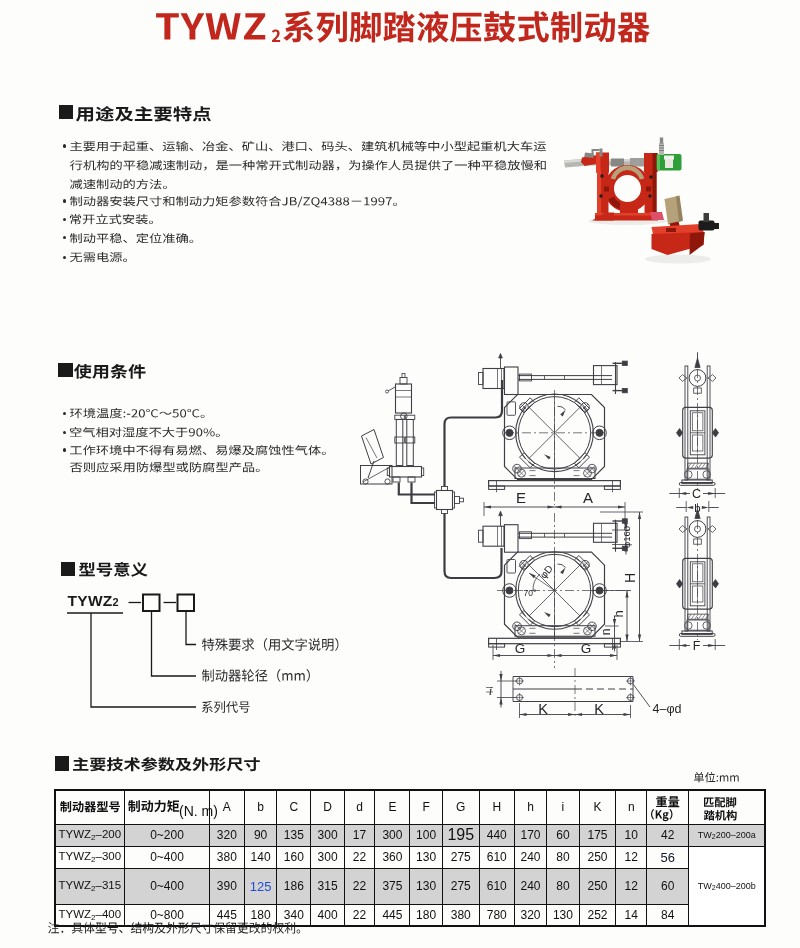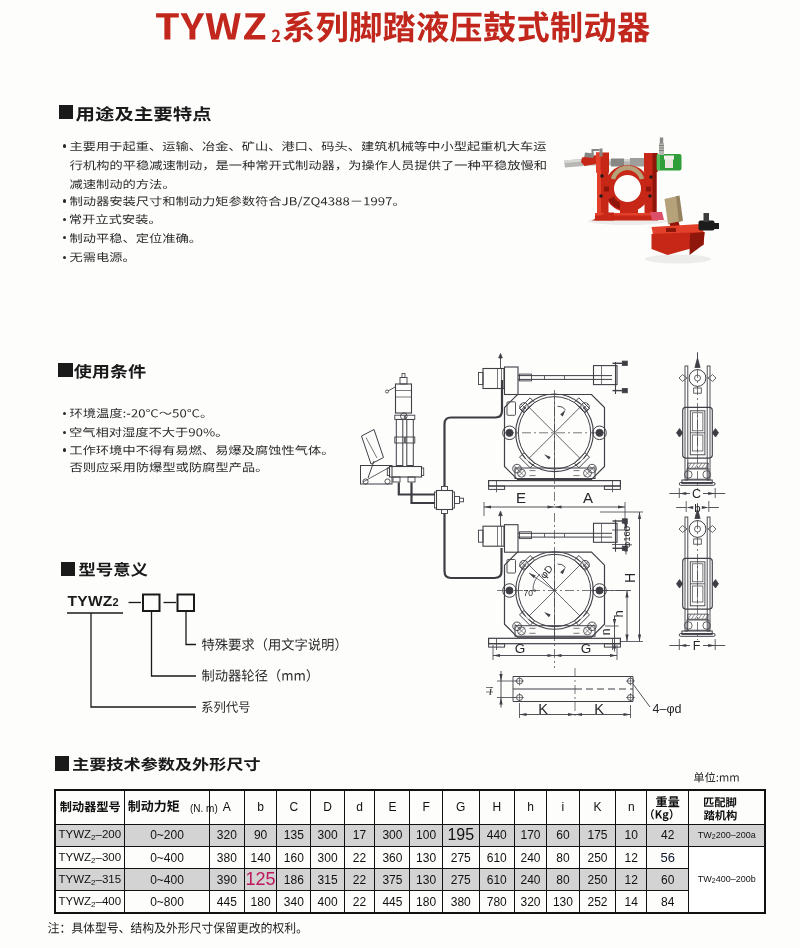--- a/index.html
+++ b/index.html
@@ -166,25 +166,25 @@
         <td style="font-size:12px;color:#111">130</td>
         <td style="font-size:12px;color:#111">275</td>
         <td style="font-size:12px;color:#111">610</td>
         <td style="font-size:12px;color:#111">240</td>
         <td style="font-size:12px;color:#111">80</td>
         <td style="font-size:12px;color:#111">250</td>
         <td style="font-size:12px;color:#111">12</td>
         <td style="font-size:13px;color:#0f172a">56</td>
         <td rowspan="3" style="font-size:9px;color:#111;background:#fff">TW<span style="font-size:7px;vertical-align:-1px">2</span>400–200b</td>
       </tr>
-      <tr style="height:22px">
+      <tr style="height:36px">
         <td class="gray" style="font-size:11.5px;color:#111">TYWZ<span style="font-size:8px;vertical-align:-2px">2</span>–315</td>
         <td class="gray" style="font-size:12px;color:#111">0~400</td>
         <td class="gray" style="font-size:12px;color:#111">390</td>
-        <td class="gray" style="font-size:18px;color:#be185d">125</td>
+        <td class="gray" style="font-size:13px;color:#1d4ed8">125</td>
         <td class="gray" style="font-size:12px;color:#111">186</td>
         <td class="gray" style="font-size:12px;color:#111">315</td>
         <td class="gray" style="font-size:12px;color:#111">22</td>
         <td class="gray" style="font-size:12px;color:#111">375</td>
         <td class="gray" style="font-size:12px;color:#111">130</td>
         <td class="gray" style="font-size:12px;color:#111">275</td>
         <td class="gray" style="font-size:12px;color:#111">610</td>
         <td class="gray" style="font-size:12px;color:#111">240</td>
         <td class="gray" style="font-size:12px;color:#111">80</td>
         <td class="gray" style="font-size:12px;color:#111">250</td>
@@ -210,21 +210,21 @@
         <td style="font-size:12px;color:#111">84</td>
       </tr>
     </tbody>
   </table>
 <svg style="position:absolute;left:58.5px;top:799.8px" width="62.0" height="13.4" viewBox="0 0 62.0 13.4">
     <path transform="translate(0.74 11.28)" fill="#111" d="M7.8 -9.4V-2.5H9.2V-9.4ZM10 -10.2V-0.6C10 -0.4 10 -0.4 9.8 -0.4C9.6 -0.4 8.9 -0.4 8.3 -0.4C8.5 0 8.7 0.7 8.7 1.1C9.7 1.1 10.4 1 10.8 0.8C11.3 0.5 11.4 0.1 11.4 -0.6V-10.2ZM1.4 -10.1C1.2 -9 0.8 -7.7 0.3 -7C0.5 -6.9 1 -6.7 1.4 -6.5H0.5V-5.2H3.2V-4.3H0.9V0.1H2.2V-3H3.2V1.1H4.6V-3H5.7V-1.2C5.7 -1.1 5.7 -1 5.6 -1C5.4 -1 5.1 -1 4.8 -1.1C4.9 -0.7 5.1 -0.2 5.1 0.2C5.8 0.2 6.2 0.2 6.6 -0C6.9 -0.3 7 -0.6 7 -1.2V-4.3H4.6V-5.2H7.3V-6.5H4.6V-7.4H6.8V-8.7H4.6V-10.3H3.2V-8.7H2.5C2.6 -9.1 2.7 -9.5 2.7 -9.9ZM3.2 -6.5H1.6C1.7 -6.8 1.9 -7.1 2 -7.4H3.2Z M13.2 -9.4V-8.1H18V-9.4ZM13.3 -0.2 13.3 -0.3V-0.2C13.7 -0.5 14.2 -0.6 17.2 -1.4L17.4 -0.9L18.5 -1.2C18.3 -0.8 18 -0.4 17.6 -0C18 0.2 18.5 0.7 18.7 1.1C20.4 -0.6 20.9 -3.2 21.1 -6.3H22.4C22.3 -2.5 22.1 -1 21.9 -0.6C21.7 -0.5 21.6 -0.5 21.4 -0.5C21.1 -0.5 20.6 -0.5 20 -0.5C20.3 -0.1 20.5 0.5 20.5 0.9C21.1 1 21.7 1 22.1 0.9C22.6 0.8 22.8 0.7 23.1 0.3C23.6 -0.3 23.7 -2.1 23.8 -7.1C23.8 -7.2 23.8 -7.7 23.8 -7.7H21.2L21.2 -10.2H19.7L19.7 -7.7H18.3V-6.3H19.7C19.6 -4.4 19.3 -2.7 18.6 -1.4C18.4 -2.2 17.9 -3.5 17.5 -4.5L16.3 -4.2C16.5 -3.7 16.7 -3.2 16.8 -2.6L14.8 -2.2C15.2 -3.1 15.5 -4.2 15.8 -5.3H18.2V-6.6H12.8V-5.3H14.3C14 -4 13.6 -2.7 13.4 -2.4C13.2 -1.9 13.1 -1.6 12.8 -1.5C13 -1.2 13.2 -0.5 13.3 -0.2Z M27.2 -8.6H28.5V-7.5H27.2ZM32.3 -8.6H33.8V-7.5H32.3ZM31.8 -5.9C32.2 -5.7 32.6 -5.5 33 -5.3H30.3C30.5 -5.6 30.7 -5.9 30.8 -6.2L29.9 -6.4V-9.9H25.9V-6.3H29.3C29.1 -6 28.9 -5.6 28.6 -5.3H24.9V-4H27.4C26.6 -3.4 25.7 -2.9 24.6 -2.5C24.9 -2.3 25.3 -1.7 25.4 -1.4L25.9 -1.6V1.1H27.2V0.8H28.5V1H29.9V-2.8H28C28.5 -3.1 28.9 -3.6 29.3 -4H31.4C31.7 -3.6 32.2 -3.1 32.7 -2.8H31V1.1H32.3V0.8H33.8V1H35.2V-1.4L35.5 -1.3C35.7 -1.7 36.1 -2.2 36.4 -2.5C35.2 -2.8 34.1 -3.3 33.2 -4H36.1V-5.3H34L34.4 -5.6C34.1 -5.9 33.7 -6.1 33.2 -6.3H35.2V-9.9H31V-6.3H32.2ZM27.2 -0.5V-1.5H28.5V-0.5ZM32.3 -0.5V-1.5H33.8V-0.5Z M44.1 -9.7V-5.5H45.4V-9.7ZM46.3 -10.2V-5C46.3 -4.9 46.2 -4.8 46.1 -4.8C45.9 -4.8 45.3 -4.8 44.7 -4.8C44.9 -4.5 45.1 -3.9 45.2 -3.5C46 -3.5 46.7 -3.6 47.1 -3.8C47.6 -4 47.7 -4.3 47.7 -5V-10.2ZM41 -8.6V-7.4H40V-8.6ZM38.4 -3V-1.6H41.9V-0.7H37.2V0.7H48.2V-0.7H43.4V-1.6H47V-3H43.4V-3.9H42.4V-6.1H43.5V-7.4H42.4V-8.6H43.3V-9.9H37.7V-8.6H38.7V-7.4H37.3V-6.1H38.5C38.3 -5.5 37.9 -4.9 37 -4.4C37.3 -4.2 37.8 -3.7 38 -3.4C39.2 -4.1 39.7 -5.1 39.9 -6.1H41V-3.7H41.9V-3Z M52.4 -8.7H57.3V-7.5H52.4ZM50.9 -9.9V-6.3H58.9V-9.9ZM49.4 -5.5V-4.2H51.7C51.5 -3.4 51.2 -2.5 50.9 -1.9H57.2C57 -1 56.9 -0.6 56.6 -0.4C56.5 -0.3 56.3 -0.3 56 -0.3C55.7 -0.3 54.8 -0.3 53.9 -0.4C54.2 0 54.4 0.6 54.5 1C55.3 1.1 56.1 1.1 56.6 1C57.1 1 57.5 0.9 57.9 0.6C58.4 0.2 58.6 -0.8 58.9 -2.6C58.9 -2.8 59 -3.3 59 -3.3H53.1L53.4 -4.2H60.3V-5.5Z"></path>
   </svg>
 <svg style="position:absolute;left:126.5px;top:799.2px" width="53.2" height="14.3" viewBox="0 0 53.2 14.3">
     <path transform="translate(0.73 12.02)" fill="#111" d="M8.4 -10V-2.6H9.8V-10ZM10.7 -10.8V-0.7C10.7 -0.5 10.6 -0.4 10.4 -0.4C10.2 -0.4 9.5 -0.4 8.8 -0.4C9 0 9.3 0.7 9.3 1.1C10.3 1.1 11.1 1.1 11.6 0.8C12 0.6 12.2 0.2 12.2 -0.7V-10.8ZM1.5 -10.8C1.2 -9.6 0.8 -8.2 0.3 -7.4C0.6 -7.3 1.1 -7.1 1.4 -6.9H0.5V-5.5H3.4V-4.6H1V0.1H2.4V-3.2H3.4V1.2H4.9V-3.2H6.1V-1.3C6.1 -1.2 6 -1.1 5.9 -1.1C5.8 -1.1 5.5 -1.1 5.1 -1.1C5.3 -0.8 5.4 -0.2 5.5 0.2C6.1 0.2 6.6 0.2 7 -0C7.4 -0.3 7.5 -0.7 7.5 -1.2V-4.6H4.9V-5.5H7.8V-6.9H4.9V-7.9H7.3V-9.3H4.9V-11H3.4V-9.3H2.6C2.7 -9.7 2.8 -10.1 2.9 -10.5ZM3.4 -6.9H1.7C1.8 -7.2 2 -7.5 2.1 -7.9H3.4Z M14.1 -10V-8.7H19.2V-10ZM14.2 -0.3 14.2 -0.3V-0.2C14.6 -0.5 15.1 -0.7 18.4 -1.5L18.5 -0.9L19.7 -1.3C19.5 -0.8 19.1 -0.4 18.8 -0C19.1 0.2 19.7 0.8 19.9 1.1C21.8 -0.7 22.3 -3.4 22.5 -6.7H23.8C23.7 -2.6 23.6 -1.1 23.3 -0.7C23.2 -0.5 23 -0.5 22.8 -0.5C22.5 -0.5 22 -0.5 21.4 -0.5C21.6 -0.1 21.8 0.5 21.8 1C22.5 1 23.2 1 23.6 0.9C24 0.9 24.3 0.7 24.7 0.3C25.1 -0.3 25.2 -2.2 25.4 -7.5C25.4 -7.7 25.4 -8.2 25.4 -8.2H22.5L22.6 -10.8H21L21 -8.2H19.6V-6.7H21C20.9 -4.7 20.6 -2.9 19.8 -1.4C19.6 -2.3 19.1 -3.7 18.6 -4.8L17.4 -4.4C17.6 -3.9 17.8 -3.4 18 -2.8L15.7 -2.3C16.2 -3.3 16.6 -4.5 16.8 -5.6H19.4V-7H13.6V-5.6H15.2C14.9 -4.2 14.5 -2.9 14.3 -2.5C14.1 -2 13.9 -1.7 13.7 -1.7C13.9 -1.3 14.1 -0.5 14.2 -0.3Z M31 -11V-8.3H27V-6.7H30.9C30.7 -4.5 29.8 -1.8 26.6 -0C26.9 0.2 27.5 0.8 27.8 1.2C31.4 -0.8 32.4 -4 32.6 -6.7H36.2C36 -2.8 35.8 -1.1 35.4 -0.7C35.2 -0.6 35 -0.5 34.8 -0.5C34.4 -0.5 33.6 -0.5 32.8 -0.6C33.1 -0.1 33.3 0.6 33.4 1C34.2 1.1 35 1.1 35.5 1C36 0.9 36.4 0.8 36.8 0.3C37.4 -0.4 37.6 -2.4 37.9 -7.6C37.9 -7.8 37.9 -8.3 37.9 -8.3H32.6V-11Z M46.7 -6H49.3V-4.2H46.7ZM51.2 -10.5H45.2V0.7H51.5V-0.8H46.7V-2.8H50.7V-7.5H46.7V-9H51.2ZM40.5 -11C40.3 -9.5 40 -8 39.4 -7C39.8 -6.8 40.4 -6.4 40.6 -6.2C40.9 -6.7 41.1 -7.3 41.4 -8H41.7V-6.3V-5.9H39.7V-4.4H41.6C41.4 -2.9 40.9 -1.2 39.4 0.1C39.7 0.3 40.2 0.9 40.5 1.2C41.5 0.3 42.2 -0.9 42.6 -2.1C43.1 -1.4 43.7 -0.6 44 -0L45 -1.3C44.7 -1.7 43.5 -3.1 43 -3.6C43 -3.9 43.1 -4.2 43.1 -4.4H44.9V-5.9H43.2V-6.3V-8H44.6V-9.4H41.7C41.8 -9.9 41.9 -10.3 41.9 -10.8Z"></path>
   </svg>
-<div class="abs" style="left:190px;top:802.5px;font-size:10px;color:#111">(N. m)</div>
+<div class="abs" style="left:179px;top:802.5px;font-size:14px;color:#111">(N. m)</div>
 <svg style="position:absolute;left:654.5px;top:794.8px" width="25.3" height="13.2" viewBox="0 0 25.3 13.2">
     <path transform="translate(0.44 11.36)" fill="#111" d="M1.9 -6.6V-2.7H5.3V-2.2H1.5V-1H5.3V-0.4H0.6V0.7H11.7V-0.4H6.8V-1H10.9V-2.2H6.8V-2.7H10.4V-6.6H6.8V-7.1H11.6V-8.2H6.8V-8.8C8.1 -8.9 9.4 -9.1 10.5 -9.2L9.8 -10.4C7.7 -10 4.4 -9.8 1.5 -9.8C1.7 -9.5 1.8 -9 1.8 -8.6C2.9 -8.6 4.1 -8.7 5.3 -8.7V-8.2H0.6V-7.1H5.3V-6.6ZM3.3 -4.2H5.3V-3.7H3.3ZM6.8 -4.2H8.9V-3.7H6.8ZM3.3 -5.6H5.3V-5.1H3.3ZM6.8 -5.6H8.9V-5.1H6.8Z M15.7 -8.1H20.8V-7.7H15.7ZM15.7 -9.2H20.8V-8.8H15.7ZM14.3 -10V-7H22.3V-10ZM12.8 -6.6V-5.6H23.9V-6.6ZM15.5 -3.3H17.6V-2.8H15.5ZM19 -3.3H21.1V-2.8H19ZM15.5 -4.4H17.6V-4H15.5ZM19 -4.4H21.1V-4H19ZM12.7 -0.3V0.8H23.9V-0.3H19V-0.7H22.8V-1.6H19V-2H22.6V-5.2H14.1V-2H17.6V-1.6H13.8V-0.7H17.6V-0.3Z"></path>
   </svg>
 <svg style="position:absolute;left:649.5px;top:807.5px" width="23.5" height="14.1" viewBox="0 0 23.5 14.1">
     <path transform="translate(-6.29 10.46)" fill="#111" d="M7.3 -4.2C7.3 -1.8 8.3 -0.1 9.5 1.1L10.5 0.6C9.4 -0.5 8.5 -2.1 8.5 -4.2C8.5 -6.3 9.4 -7.8 10.5 -9L9.5 -9.5C8.3 -8.3 7.3 -6.5 7.3 -4.2Z M12 0H13.6V-2.3L14.7 -3.7L16.8 0H18.6L15.7 -4.9L18.1 -8.2H16.4L13.7 -4.6H13.6V-8.2H12Z M21.6 2.7C23.6 2.7 24.9 1.7 24.9 0.5C24.9 -0.6 24.1 -1.1 22.6 -1.1H21.6C20.9 -1.1 20.6 -1.2 20.6 -1.6C20.6 -1.8 20.7 -1.9 20.9 -2.1C21.2 -2 21.4 -1.9 21.7 -1.9C23 -1.9 24.1 -2.6 24.1 -4C24.1 -4.4 23.9 -4.8 23.8 -5H24.8V-6.2H22.6C22.4 -6.2 22 -6.3 21.7 -6.3C20.4 -6.3 19.2 -5.5 19.2 -4.1C19.2 -3.4 19.6 -2.8 20 -2.5V-2.4C19.6 -2.2 19.3 -1.7 19.3 -1.3C19.3 -0.8 19.6 -0.5 19.9 -0.2V-0.2C19.3 0.1 19 0.6 19 1.1C19 2.2 20.1 2.7 21.6 2.7ZM21.7 -2.9C21.1 -2.9 20.7 -3.4 20.7 -4.1C20.7 -4.8 21.1 -5.2 21.7 -5.2C22.2 -5.2 22.6 -4.8 22.6 -4.1C22.6 -3.4 22.2 -2.9 21.7 -2.9ZM21.8 1.6C20.9 1.6 20.4 1.4 20.4 0.8C20.4 0.6 20.5 0.3 20.8 0.1C21 0.2 21.2 0.2 21.6 0.2H22.4C23 0.2 23.4 0.3 23.4 0.8C23.4 1.2 22.8 1.6 21.8 1.6Z M28.8 -4.2C28.8 -6.5 27.8 -8.3 26.7 -9.5L25.6 -9C26.7 -7.8 27.6 -6.3 27.6 -4.2C27.6 -2.1 26.7 -0.5 25.6 0.6L26.7 1.1C27.8 -0.1 28.8 -1.8 28.8 -4.2Z"></path>
   </svg>
 <svg style="position:absolute;left:702.5px;top:795.5px" width="34.2" height="12.4" viewBox="0 0 34.2 12.4">
     <path transform="translate(0.09 10.39)" fill="#111" d="M10.4 -8.9H0.9V0.4H10.6V-0.9H2.2V-7.6H3.9C3.9 -5.1 3.8 -3.6 2.3 -2.7C2.6 -2.5 3 -1.9 3.2 -1.6C4.9 -2.8 5.2 -4.7 5.2 -7.6H6.7V-3.6C6.7 -2.4 7 -1.9 8.1 -1.9C8.3 -1.9 8.9 -1.9 9.2 -1.9C10.1 -1.9 10.4 -2.5 10.6 -4.2C10.2 -4.3 9.7 -4.5 9.4 -4.7C9.4 -3.4 9.3 -3.2 9 -3.2C8.9 -3.2 8.4 -3.2 8.3 -3.2C8 -3.2 8 -3.2 8 -3.6V-7.6H10.4Z M17.2 -9V-7.7H20.4V-5.6H17.2V-0.9C17.2 0.5 17.7 0.9 18.9 0.9C19.2 0.9 20.2 0.9 20.5 0.9C21.6 0.9 22 0.3 22.1 -1.6C21.8 -1.7 21.2 -1.9 20.9 -2.2C20.8 -0.7 20.8 -0.4 20.4 -0.4C20.1 -0.4 19.3 -0.4 19.1 -0.4C18.6 -0.4 18.6 -0.5 18.6 -0.9V-4.3H20.4V-3.6H21.7V-9ZM12.9 -1.6H15.5V-0.8H12.9ZM12.9 -2.5V-3.4C13 -3.3 13.3 -3.1 13.4 -3C13.9 -3.6 14 -4.4 14 -5V-5.9H14.4V-4.1C14.4 -3.4 14.5 -3.3 15 -3.3C15.1 -3.3 15.3 -3.3 15.4 -3.3H15.5V-2.5ZM11.7 -9.1V-7.9H13.2V-7H11.9V0.9H12.9V0.2H15.5V0.8H16.6V-7H15.4V-7.9H16.8V-9.1ZM14.1 -7V-7.9H14.5V-7ZM12.9 -3.4V-5.9H13.4V-5C13.4 -4.5 13.4 -3.9 12.9 -3.4ZM15 -5.9H15.5V-3.9L15.5 -4C15.4 -3.9 15.4 -3.9 15.3 -3.9C15.3 -3.9 15.2 -3.9 15.1 -3.9C15 -3.9 15 -3.9 15 -4.1Z M23.2 -9.1V-5C23.2 -3.4 23.2 -1.1 22.6 0.5C22.9 0.6 23.4 0.8 23.6 1C23.9 -0 24.1 -1.4 24.2 -2.7H25.1V-0.4C25.1 -0.3 25 -0.2 24.9 -0.2C24.8 -0.2 24.5 -0.2 24.2 -0.2C24.4 0.1 24.5 0.6 24.5 0.9C25.1 0.9 25.5 0.9 25.8 0.7C26.1 0.5 26.1 0.1 26.1 -0.4V-9.1ZM24.2 -7.9H25.1V-6.6H24.2ZM24.2 -5.4H25.1V-4H24.2L24.2 -5ZM31.9 -7.6V-2.3C31.9 -2.1 31.9 -2.1 31.8 -2.1L31.2 -2.1V-7.6ZM30.1 -8.9V1H31.2V-2.1C31.4 -1.7 31.5 -1.2 31.5 -0.9C32 -0.9 32.4 -1 32.7 -1.2C33 -1.4 33.1 -1.7 33.1 -2.2V-8.9ZM26.6 -0.1C26.8 -0.2 27.2 -0.3 28.9 -0.7C29 -0.4 29 -0.2 29 -0.1L29.9 -0.4C29.8 -1.2 29.5 -2.4 29.1 -3.4L28.3 -3.1C28.4 -2.7 28.6 -2.2 28.7 -1.7L27.6 -1.5C27.9 -2.3 28.2 -3.2 28.4 -4H29.8V-5.3H28.6V-6.7H29.6V-7.9H28.6V-9.4H27.6V-7.9H26.6V-6.7H27.6V-5.3H26.3V-4H27.2C27.1 -3 26.8 -2 26.7 -1.8C26.5 -1.4 26.4 -1.2 26.2 -1.1C26.4 -0.8 26.5 -0.3 26.6 -0.1Z"></path>
   </svg>
 <svg style="position:absolute;left:702.5px;top:808.5px" width="34.7" height="12.5" viewBox="0 0 34.7 12.5">

